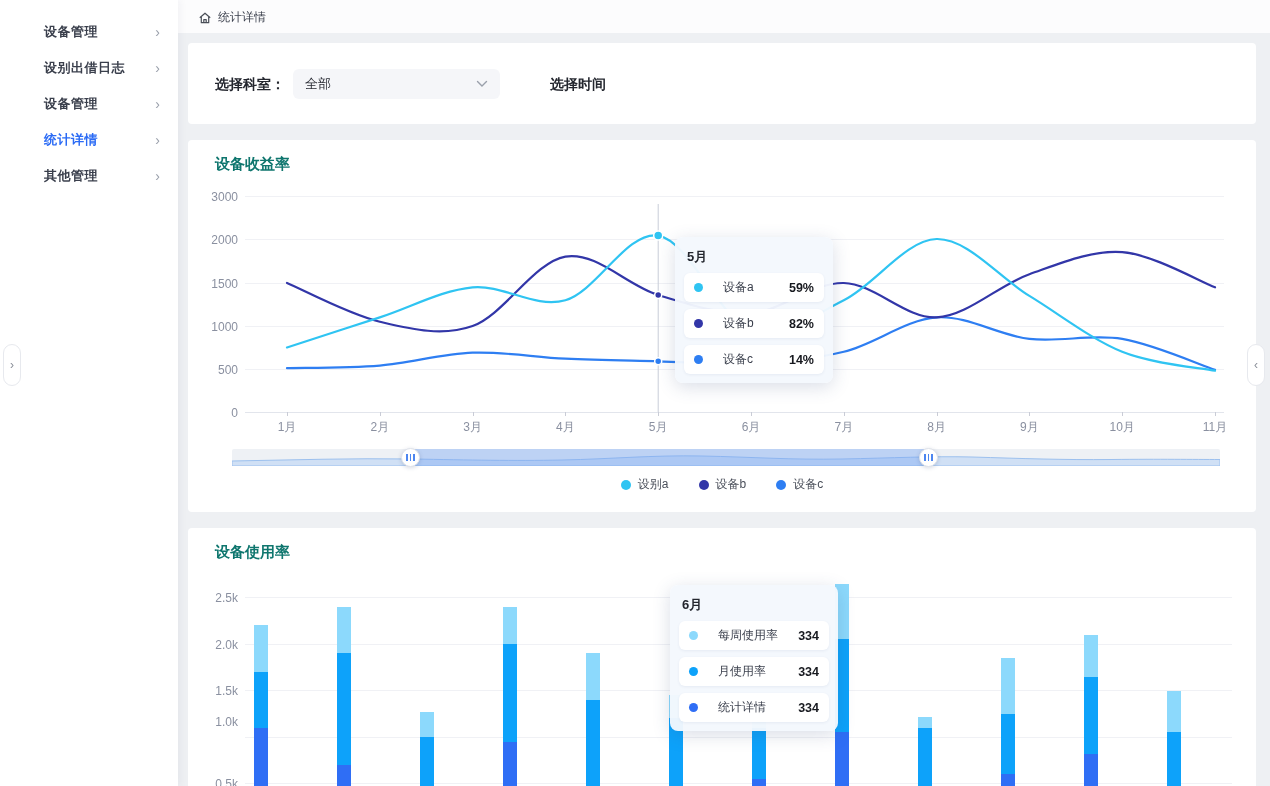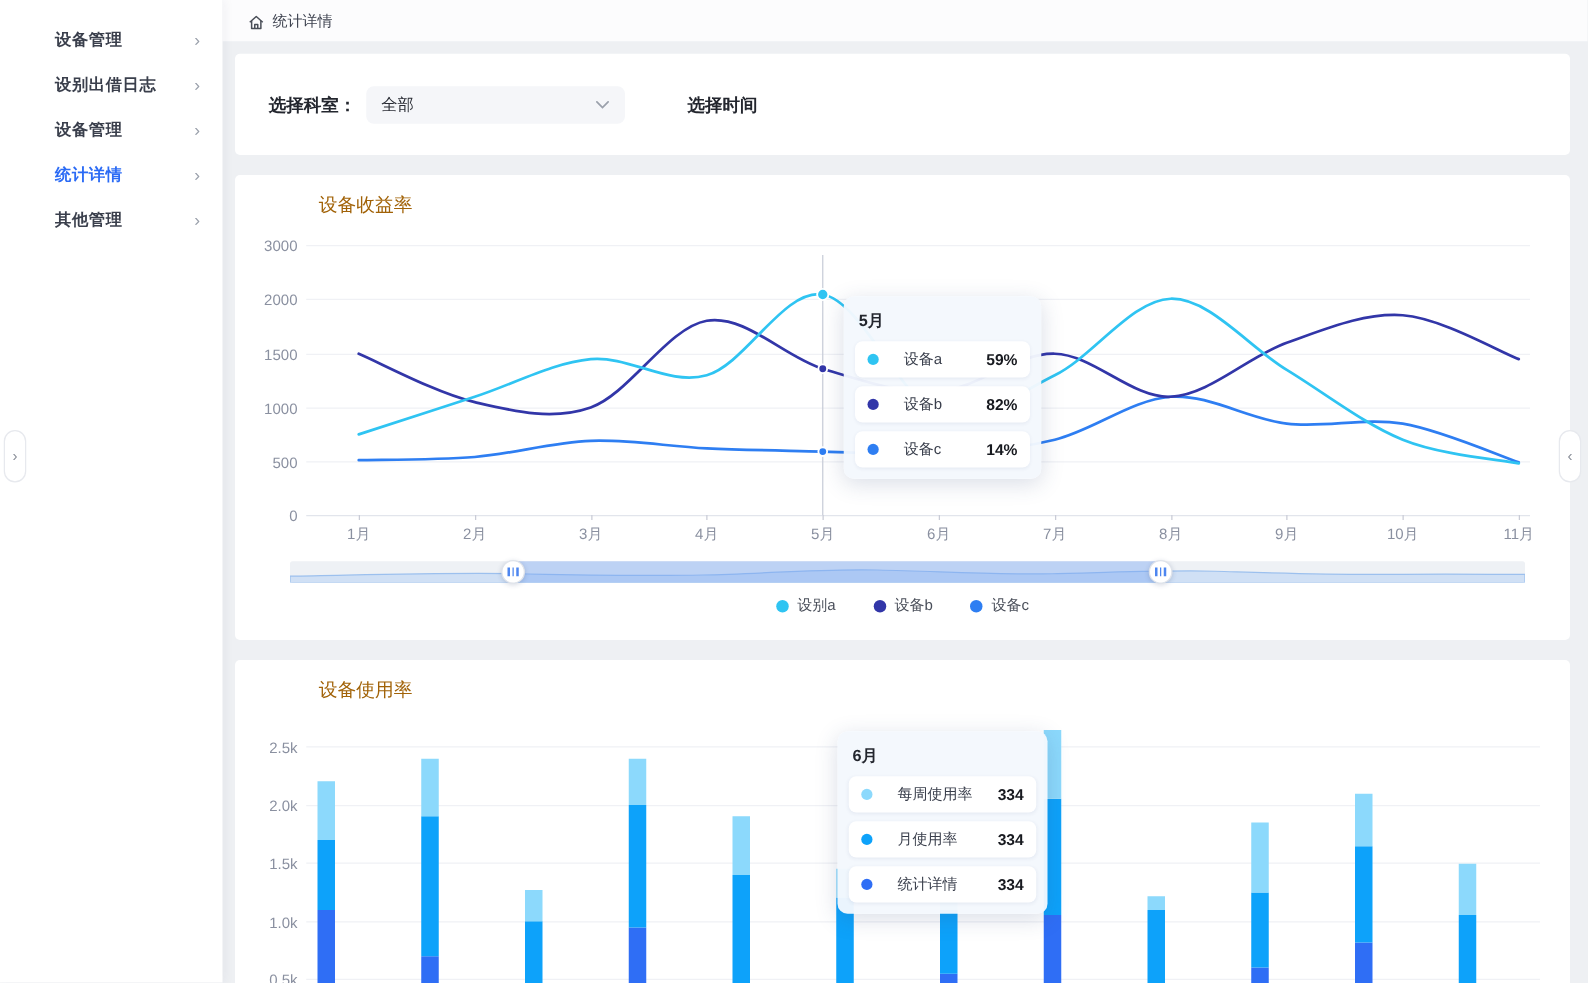--- a/index.html
+++ b/index.html
@@ -26,21 +26,21 @@
   
   #crumbbar { position:absolute; left:178px; top:0; width:1092px; height:33px; background:#fcfcfd; }
   #crumb { position:absolute; left:20px; top:9px; display:flex; align-items:center; gap:6px;
     font-size:12px; color:#3a3f4c; }
 
   
   .card { position:absolute; left:188px; width:1068px; background:#fff; border-radius:4px; }
   #filter-card { top:43px; height:81px; }
   #card1 { top:140px; height:372px; }
   #card2 { top:528px; height:304px; overflow:hidden; }
-  .card-title { position:absolute; left:27px; top:15px; font-size:15px; font-weight:400; color:#a16207;margin-left:40px; }
+  .card-title { position:absolute; left:27px; top:15px; font-size:15px; font-weight:700; color:#0f766e; }
 
   
   .f-label { position:absolute; top:33px; font-size:14px; font-weight:700; color:#23262e; }
   #dept-label { left:27px; }
   #time-label { left:362px; }
   #dept-select { position:absolute; left:105px; top:26px; width:207px; height:30px; background:#f5f6f9;
     border-radius:6px; display:flex; align-items:center; padding:0 12px; font-size:13px; color:#2a2d35;
     cursor:pointer; }
   #dept-select .val { flex:1; }
   #date-range { position:absolute; left:437px; top:27px; width:215px; height:29px; background:#f6f7f9;
@@ -245,21 +245,21 @@
 <div id="card2" class="card">
   <span class="card-title">设备使用率</span>
   <div id="c2-grid">
       <div class="gridline" style="top: 69px; width: 987px;"></div>
       <div class="ytick" style="left: 8px; top: 63px;">2.5k</div>
       <div class="gridline" style="top: 116px; width: 987px;"></div>
       <div class="ytick" style="left: 8px; top: 110px;">2.0k</div>
       <div class="gridline" style="top: 162px; width: 987px;"></div>
       <div class="ytick" style="left: 8px; top: 156px;">1.5k</div>
       <div class="gridline" style="top: 209px; width: 987px;"></div>
-      <div class="ytick" style="left: 8px; top: 203px;">1.0k</div>
+      <div class="ytick" style="left: 8px; top: 187px;">1.0k</div>
       <div class="gridline" style="top: 255px; width: 987px;"></div>
       <div class="ytick" style="left: 8px; top: 249px;">0.5k</div>
     </div>
   <div id="c2-bars">
       <div class="bar-seg" style="left: 66px; width: 14px; top: 199.7px; height: 102.3px; background: rgb(47, 110, 245);"></div>
       <div class="bar-seg" style="left: 66px; width: 14px; top: 143.9px; height: 55.8px; background: rgb(13, 162, 250);"></div>
       <div class="bar-seg" style="left: 66px; width: 14px; top: 97.4px; height: 46.5px; background: rgb(140, 217, 252);"></div>
       <div class="bar-seg" style="left: 149px; width: 14px; top: 236.9px; height: 65.1px; background: rgb(47, 110, 245);"></div>
       <div class="bar-seg" style="left: 149px; width: 14px; top: 125.3px; height: 111.6px; background: rgb(13, 162, 250);"></div>
       <div class="bar-seg" style="left: 149px; width: 14px; top: 78.8px; height: 46.5px; background: rgb(140, 217, 252);"></div>

